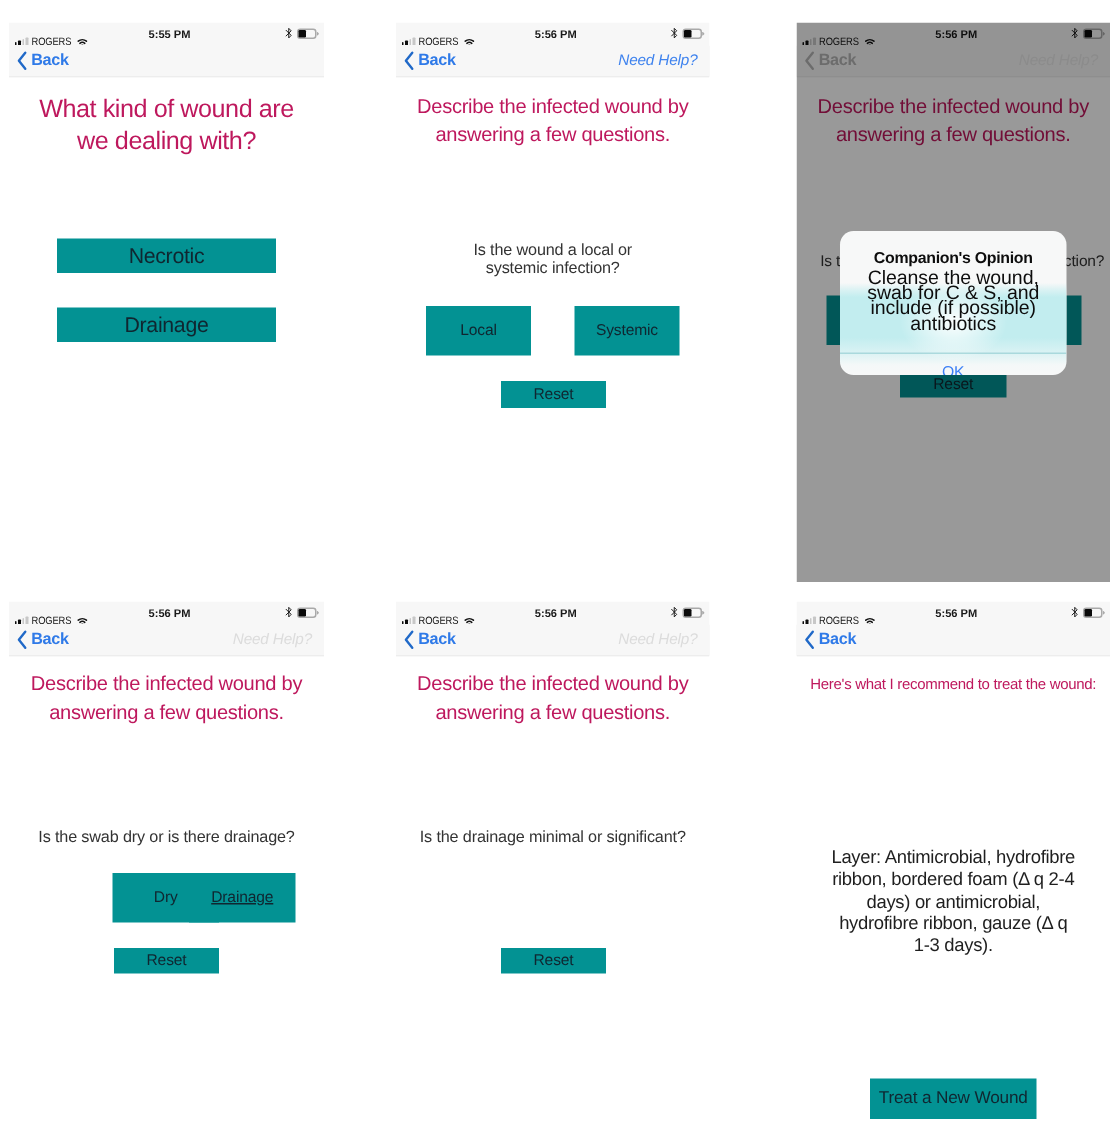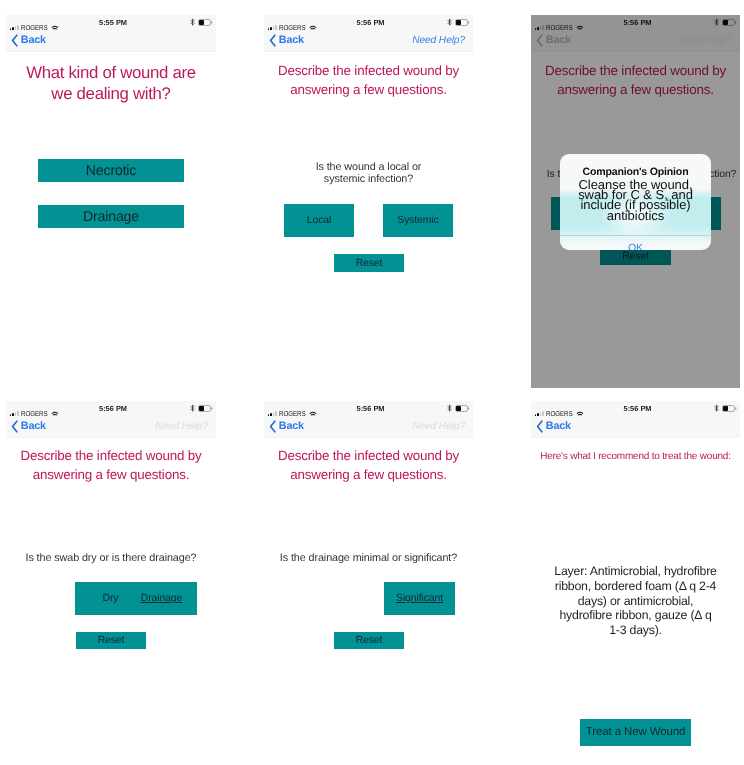--- a/index.html
+++ b/index.html
@@ -387,21 +387,20 @@
             <svg viewBox="0 0 10 17" width="7.6" height="13">
               <path fill="none" stroke="#2069c8" stroke-width="2.1" stroke-linecap="round" stroke-linejoin="round" d="M7.7 1.5 2.1 8.5l5.6 7.0"></path>
             </svg>
           </span>
         <span class="back-label">Back</span>
       </div>
       <div class="help-label dim">Need Help?</div>
     </div>
     <div class="title">Describe the infected wound by answering a few questions.</div>
     <div class="question">Is the drainage minimal or significant?</div>
-    <div class="btn b-right">Significant</div>
     <div class="btn b-reset">Reset</div>
   </div>
 
   <div class="phone p6">
     <div class="statusbar">
       <div class="sb-left">
         <span class="sig">
             <i></i>
             <i></i>
             <i></i>

